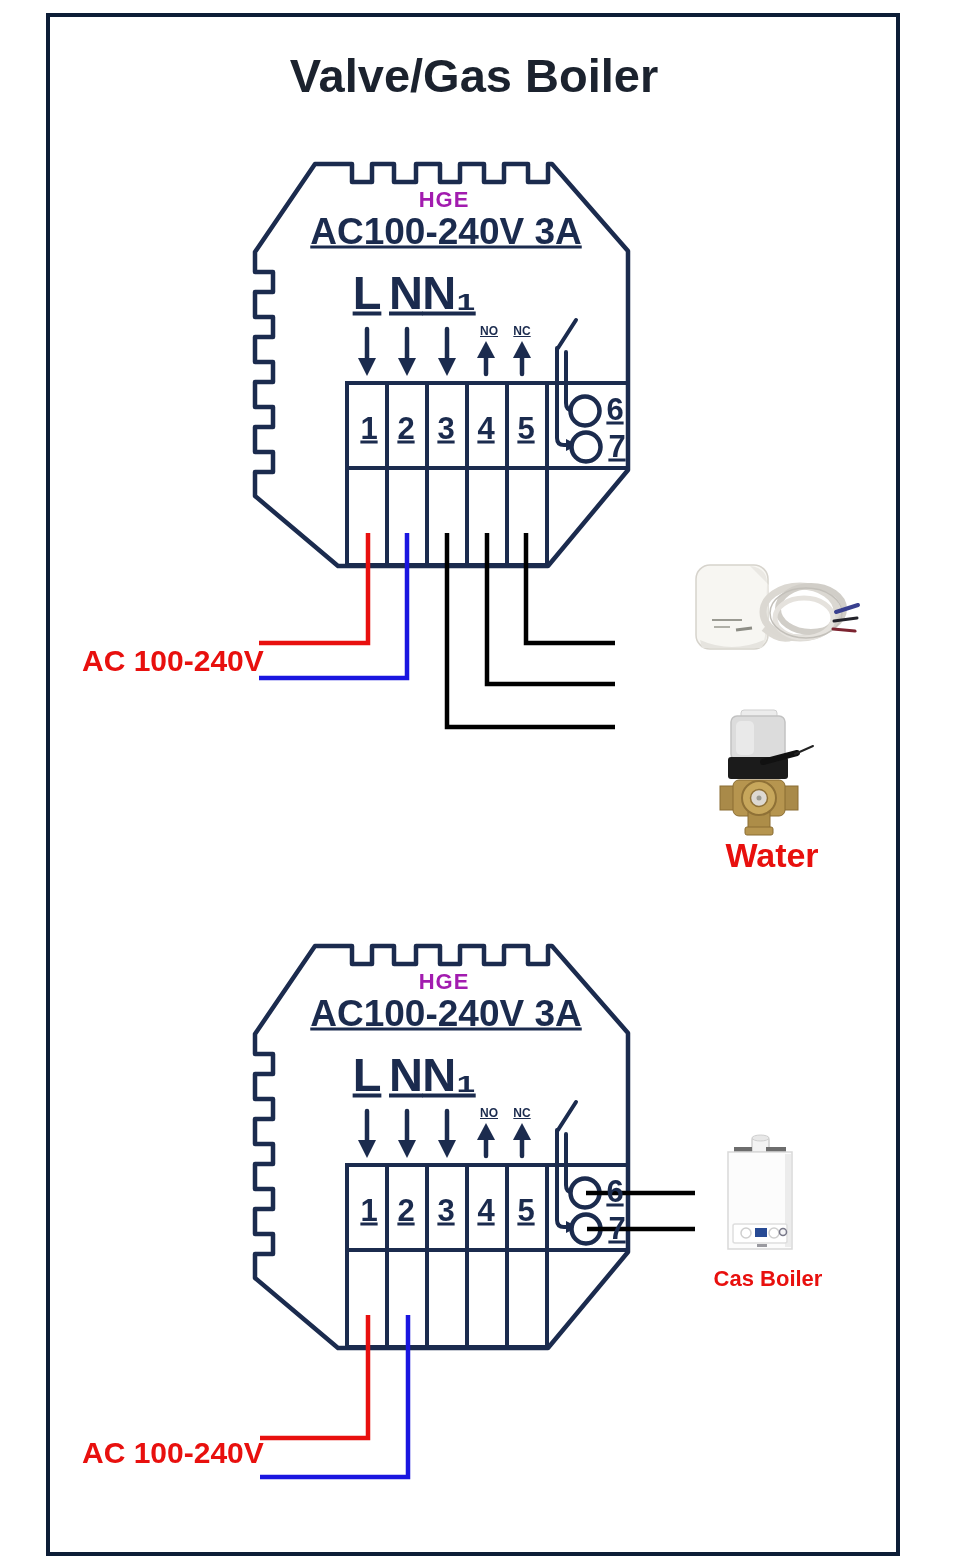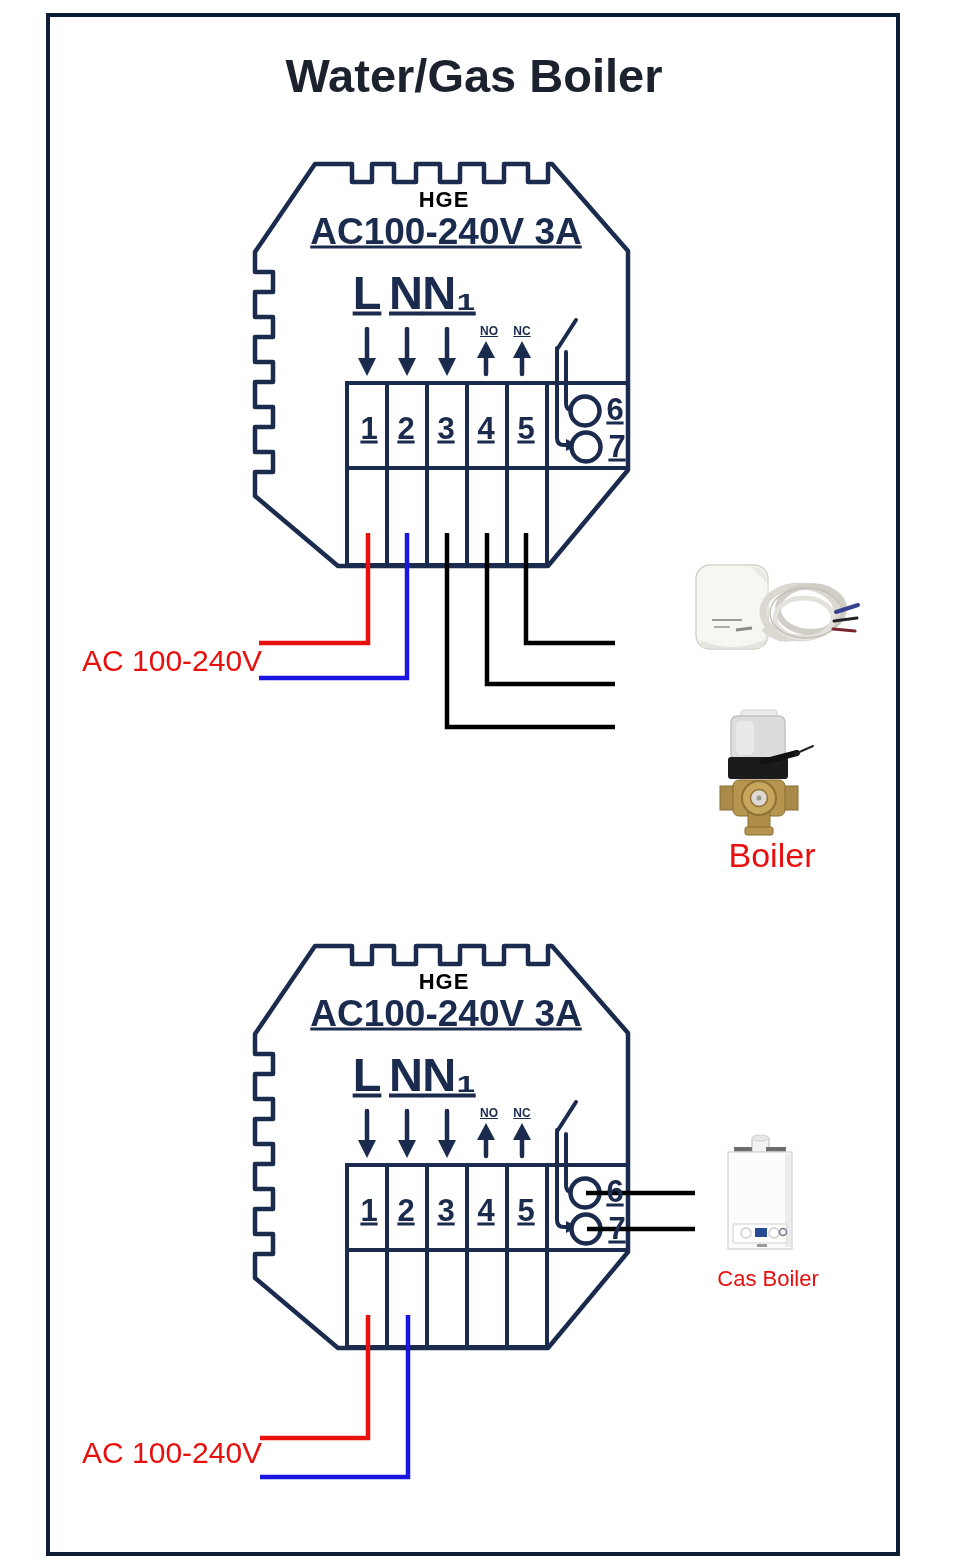--- a/index.html
+++ b/index.html
@@ -18,33 +18,33 @@
   .cell{stroke:var(--navy);stroke-width:4;fill:none;stroke-linejoin:miter;}
   .arr{stroke:var(--navy);stroke-width:4.5;fill:none;stroke-linecap:round;}
   .arrh{fill:var(--navy);stroke:none;}
   .sw{stroke:var(--navy);stroke-width:4;fill:none;stroke-linecap:round;}
   .circ{stroke:var(--navy);stroke-width:4.5;fill:#fff;}
   .w-red{stroke:var(--wire-red);stroke-width:4.5;fill:none;}
   .w-blue{stroke:var(--wire-blue);stroke-width:4.5;fill:none;}
   .w-blk{stroke:var(--wire-black);stroke-width:4.5;fill:none;}
   .t{position:absolute;transform:translate(-50%,-50%);white-space:nowrap;line-height:1;}
   .navy{color:var(--navy);text-decoration:underline;}
-  .brand{font-size:22px;font-weight:600;color:#000000;letter-spacing:1px;}
+  .brand{font-size:22px;font-weight:600;color:#a21caf;letter-spacing:1px;}
   .rating{font-size:37px;font-weight:700;}
   .lnn{font-size:47px;font-weight:700;}
   .nonc{font-size:12px;font-weight:700;}
   .num{font-size:31px;font-weight:600;}
-  .red-lab{position:absolute;color:var(--red-label);font-weight:400;white-space:nowrap;line-height:1;}
+  .red-lab{position:absolute;color:var(--red-label);font-weight:700;white-space:nowrap;line-height:1;}
 </style>
 </head>
 <body>
 
 <div class="canvas">
   <div class="frame"></div>
-  <div class="page-title">Water/Gas Boiler</div>
+  <div class="page-title">Valve/Gas Boiler</div>
 
   <svg class="diagram" width="960" height="1564" viewBox="0 0 960 1564">
     <defs>
       <g id="devsym">
         <path class="ol" d="M315,164 H352 V182 H372 V164 H394 V182 H416 V164 H440 V182 H460 V164
              H484 V182 H504 V164 H528 V182 H548 V164 H552 L628,251 V470 L548,566 H338
              L255,496 V472 H273 V452 H255 V427 H273 V407 H255 V382 H273 V362 H255
              V337 H273 V317 H255 V292 H273 V272 H255 V252 Z"></path>
         <g>
           <rect class="cell" x="347" y="383" width="40" height="85"></rect>
@@ -178,16 +178,16 @@
   <div class="t nonc navy" style="left:522px;top:1113px">NC</div>
   <div class="t num navy" style="left:369px;top:1210px">1</div>
   <div class="t num navy" style="left:406px;top:1210px">2</div>
   <div class="t num navy" style="left:446px;top:1210px">3</div>
   <div class="t num navy" style="left:486px;top:1210px">4</div>
   <div class="t num navy" style="left:526px;top:1210px">5</div>
   <div class="t num navy" style="left:615px;top:1191px">6</div>
   <div class="t num navy" style="left:617px;top:1228px">7</div>
 
   <div class="red-lab" style="left:82px;top:646px;font-size:30px">AC 100-240V</div>
-  <div class="t red-lab" style="left:772px;top:855px;font-size:34px">Boiler</div>
+  <div class="t red-lab" style="left:772px;top:855px;font-size:34px">Water</div>
   <div class="red-lab" style="left:82px;top:1438px;font-size:30px">AC 100-240V</div>
   <div class="t red-lab" style="left:768px;top:1279px;font-size:22px">Cas Boiler</div>
 </div>
 
 </body></html>

